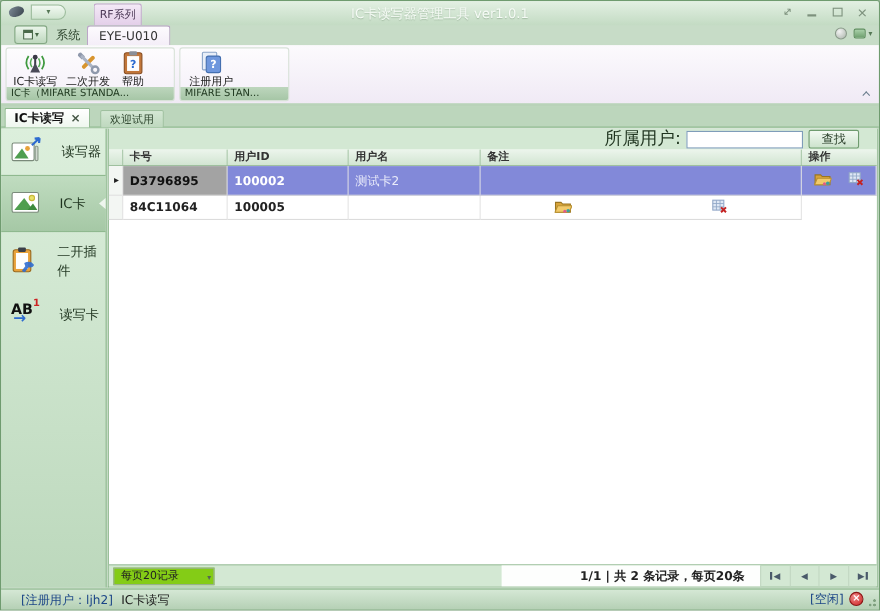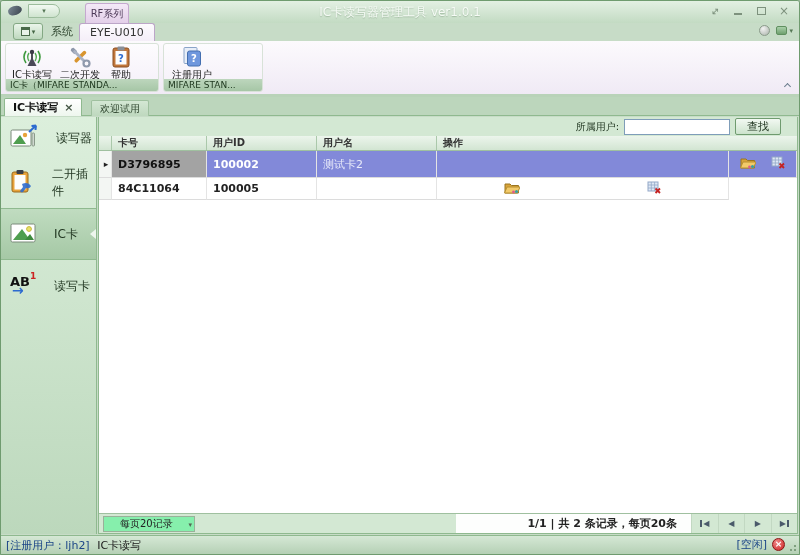--- a/index.html
+++ b/index.html
@@ -106,21 +106,21 @@
   .side-item.i4 { height:44px; margin-top:4px; }
   .ab-icon { position:relative; width:28px; height:26px; font-weight:bold; }
   .ab-icon .ab { position:absolute; left:1px; top:1px; font-size:13px; color:#111; letter-spacing:0; }
   .ab-icon .one { position:absolute; left:21px; top:-2px; font-size:9px; color:#cc2222; }
   .ab-icon .arr { position:absolute; left:3px; top:9px; font-size:14px; color:#2d6bd0; font-weight:bold; }
 
   .content { position:absolute; left:97px; top:116px; width:700px; height:417px;
              background:#ffffff; border:1px solid #8fb98f; border-top:none; }
   .searchbar { position:absolute; left:0; top:0; width:100%; height:19px; background:#d3e8d3;
                display:flex; align-items:center; justify-content:flex-end; gap:5px; padding-right:16px; }
-  .searchbar label { font-size:10px; color:#1e331e; }
+  .searchbar label { font-size:16px; color:#1e331e; }
   .searchbar input { width:106px; height:16px; border:1px solid #7f9db9; background:#fff;
                      font-size:11px; padding:0 2px; font-family:"DejaVu Sans", sans-serif; }
   .find-btn { width:46px; height:17px; background:linear-gradient(#f2f9f2,#cde3cd);
               border:1px solid #6f9b6f; border-radius:2px; font-size:11px; line-height:15px;
               text-align:center; color:#1e331e; cursor:default; }
 
   .grid { position:absolute; left:0; top:19px; width:100%; }
   .grow { display:grid; grid-template-columns:13px 95px 110px 120px 1fr 68px; }
   .ghead { height:15px; background:linear-gradient(#ecf5ec,#d2e5d2); border-bottom:1px solid #9fc09f; }
   .ghead > div { border-right:1px solid #aac8aa; font-weight:bold; font-size:10px; color:#333;
@@ -135,38 +135,38 @@
   .r1 .sel { background:#8289d9; color:#fff; }
   .r1 .card { background:#a3a3a3; color:#111; font-weight:bold; }
   .r2 .card, .r2 .uid { font-weight:bold; color:#222; }
   .r1 .uid { font-weight:bold; }
   .r1 .uname { color:#e9ebfa; }
   .r2 .uname { color:#8a8a8a; }
   .ops { justify-content:space-around !important; padding:0 4px !important; }
 
   .pagebar { position:absolute; left:0; bottom:0; width:100%; height:20px; background:#d3e8d3;
              border-top:1px solid #9fc09f; }
-  .psize { position:absolute; left:4px; top:2px; width:92px; height:16px; background:#86efac;
-           border:1px solid #9ab09a; font-size:10px; line-height:14px; padding-left:16px;
+  .psize { position:absolute; left:4px; top:2px; width:92px; height:16px; background:#84cc16;
+           border:1px solid #9ab09a; font-size:10px; line-height:14px; padding-left:6px;
            color:#222; }
   .psize .caret { position:absolute; right:2px; top:1px; font-size:7px; color:#556655; }
   .pinfo { position:absolute; left:357px; top:0; width:235px; height:19px; background:#fdfefd;
            text-align:right; line-height:19px; font-size:11px; color:#222; padding-right:14px;
            font-weight:bold; }
   .pnav { position:absolute; left:592px; top:0; right:0; height:19px; display:flex; }
   .pnav .nbtn { flex:1; display:flex; align-items:center; justify-content:center; gap:1px;
                 color:#4a5a6a; font-size:8px; border-left:1px solid #c2d8c2; cursor:default; }
   .pnav .vbar { width:2px; height:7px; background:#4a5a6a; }
 
   
   .statusbar { position:absolute; left:0; bottom:0; width:100%; height:19px;
                background:linear-gradient(#d5e8d5,#b5d0b5); border-top:1px solid #8fb98f;
                font-size:11px; }
   .sb-left { position:absolute; left:5px; top:2px; }
-  .sb-user { color:#1b4587; }
+  .sb-user { color:#1b4587;margin-left:13px; }
   .sb-page { color:#1a1a1a; margin-left:4px; }
   .sb-right { position:absolute; right:14px; top:1px; display:flex; align-items:center; gap:5px; }
   .sb-idle { color:#1b4587; }
   .red-orb { width:13px; height:13px; border-radius:50%;
              background:radial-gradient(circle at 35% 30%,#f08a8a,#cc2222);
              border:1px solid #8a1515; color:#fff; font-size:9px; font-weight:bold;
              display:flex; align-items:center; justify-content:center; line-height:1; }
   .grip { position:absolute; right:2px; bottom:2px; width:10px; height:10px;
           background:
             radial-gradient(circle at 8px 8px,#7fa07f 1px, transparent 1.5px),
@@ -287,42 +287,42 @@
         <svg width="30" height="26" viewBox="0 0 30 26">
           <rect x="2" y="6" width="20" height="16" rx="1.5" fill="#fff" stroke="#7a8a7a"></rect>
           <path d="M4 20 L11 11 L17 20 Z" fill="#4f9e4f"></path>
           <circle cx="16" cy="11" r="2.2" fill="#e8a23a"></circle>
           <rect x="23" y="9" width="2.5" height="13" rx="1" fill="#cfd8cf" stroke="#8a9a8a"></rect>
           <path d="M20 8 L27 1.5 M27 1.5 l-4.5 0.5 M27 1.5 l-0.5 4.5" stroke="#2d6bd0" stroke-width="2" fill="none"></path>
         </svg>
       </span>
       <span>读写器</span>
     </div>
+    <div class="side-item i2">
+      <span>
+        <svg width="28" height="24" viewBox="0 0 28 24">
+          <rect x="2" y="3" width="24" height="18" rx="1.5" fill="#fff" stroke="#7a8a7a"></rect>
+          <path d="M4 19 L13 8 L21 19 Z" fill="#4f9e4f"></path>
+          <path d="M16 19 L21 13 L25 19 Z" fill="#3d8a3d"></path>
+          <circle cx="20" cy="8" r="2.4" fill="#e8e26a" stroke="#c8b83a"></circle>
+        </svg>
+      </span>
+      <span>IC卡</span>
+    </div>
     <div class="side-item i3">
       <span>
         <svg width="26" height="28" viewBox="0 0 26 28">
           <rect x="3" y="4" width="16" height="20" rx="2" fill="#e8a23a" stroke="#9a6a1f"></rect>
           <rect x="5.5" y="7" width="11" height="14.5" fill="#fdfdfd"></rect>
           <rect x="7.5" y="2" width="7" height="4" rx="1" fill="#3a3f48"></rect>
           <path d="M13 16 q6 -3 9 2 q-1 3 -5 2 l-3 4 q-2 1 -3 -1 l3 -4 Z" fill="#2d6bd0" opacity="0.9"></path>
         </svg>
       </span>
       <span>二开插件</span>
     </div>
-    <div class="side-item i2">
-      <span>
-        <svg width="28" height="24" viewBox="0 0 28 24">
-          <rect x="2" y="3" width="24" height="18" rx="1.5" fill="#fff" stroke="#7a8a7a"></rect>
-          <path d="M4 19 L13 8 L21 19 Z" fill="#4f9e4f"></path>
-          <path d="M16 19 L21 13 L25 19 Z" fill="#3d8a3d"></path>
-          <circle cx="20" cy="8" r="2.4" fill="#e8e26a" stroke="#c8b83a"></circle>
-        </svg>
-      </span>
-      <span>IC卡</span>
-    </div>
     <div class="side-item i4">
       <span class="ab-icon">
         <span class="ab">AB</span>
           <span class="one">1</span>
           <span class="arr">→</span>
       </span>
       <span>读写卡</span>
     </div>
   </div>
 
@@ -332,20 +332,21 @@
       <input value="" style="">
       <div class="find-btn">查找</div>
     </div>
 
     <div class="grid">
       <div class="grow ghead">
         <div></div>
         <div>卡号</div>
         <div>用户ID</div>
         <div>用户名</div>
+        <div>备注</div>
         <div style="border-right:none">操作</div>
       </div>
 
       <div class="grow gr r1">
         <div class="ind">▸</div>
         <div class="card">D3796895</div>
         <div class="sel uid">100002</div>
         <div class="sel uname">测试卡2</div>
         <div class="sel"></div>
         <div class="sel ops">

